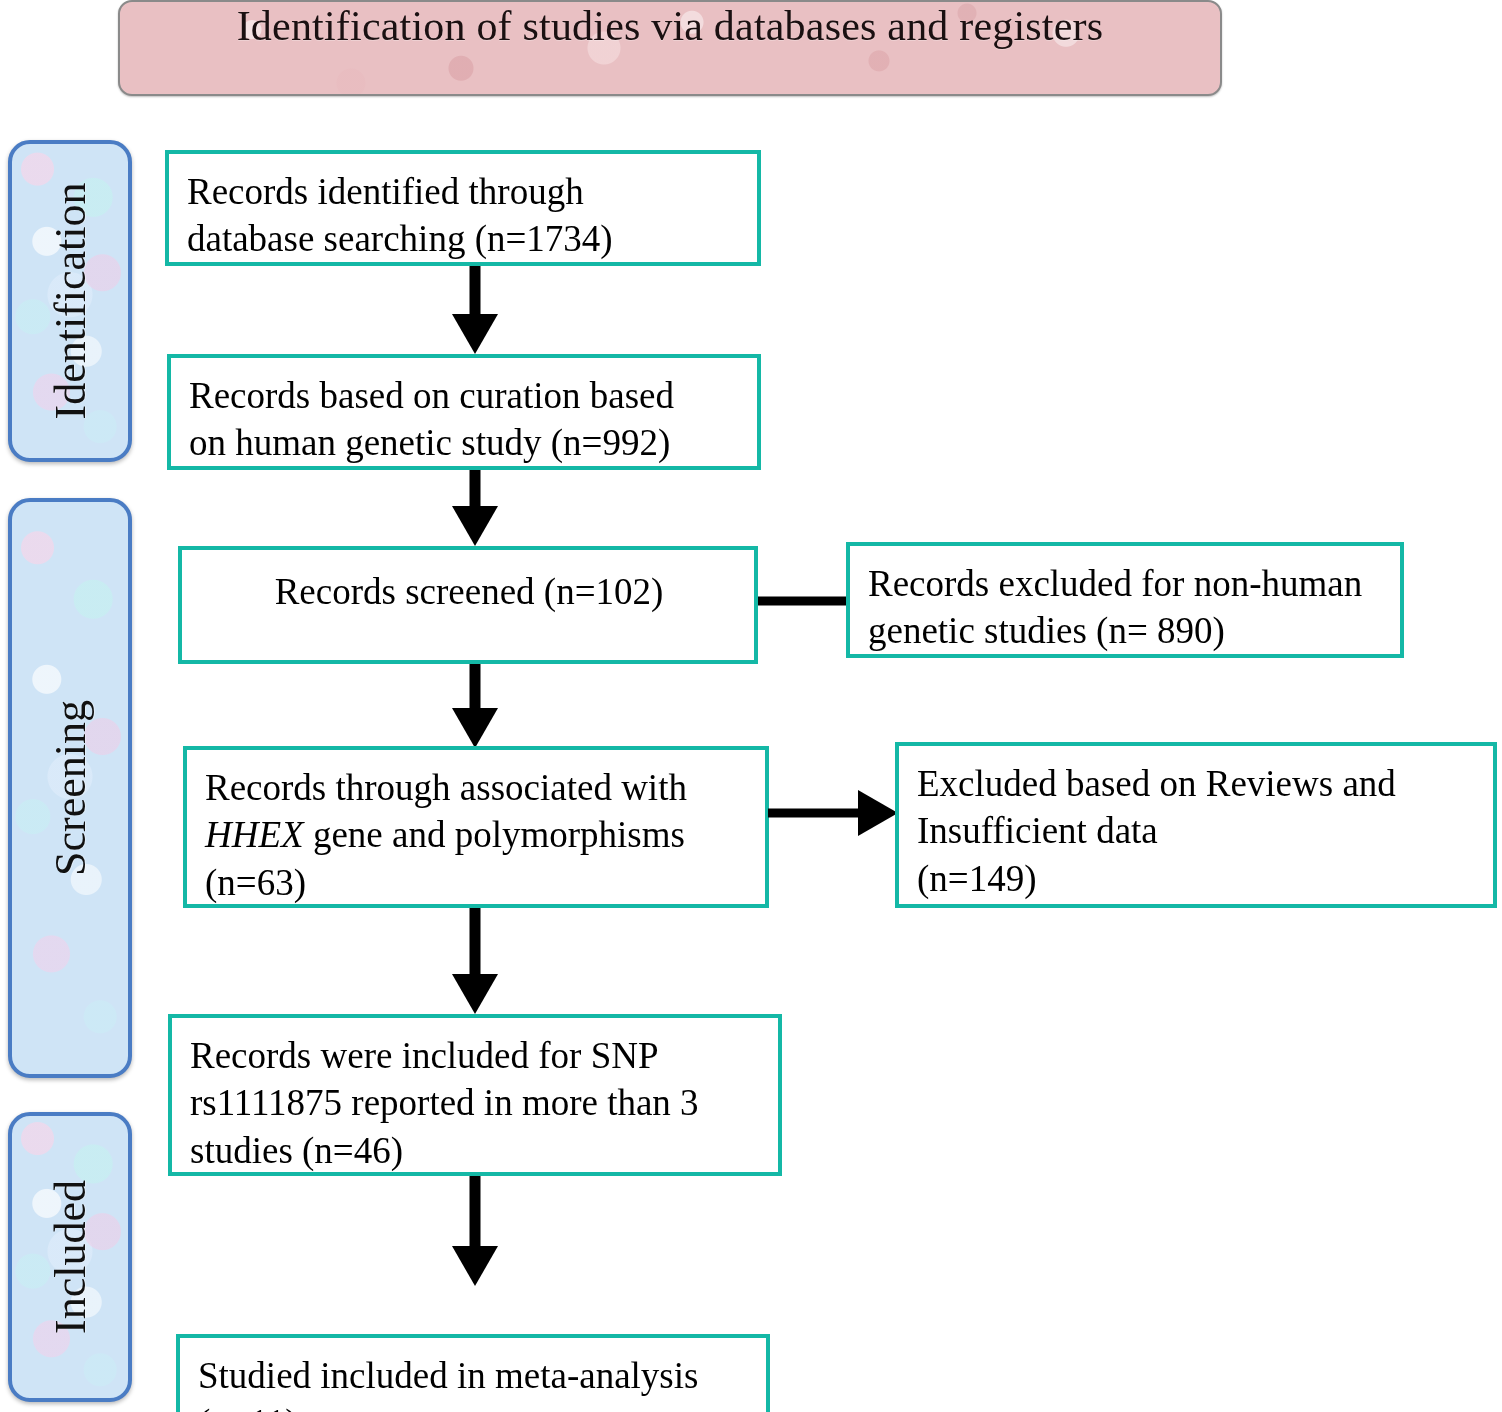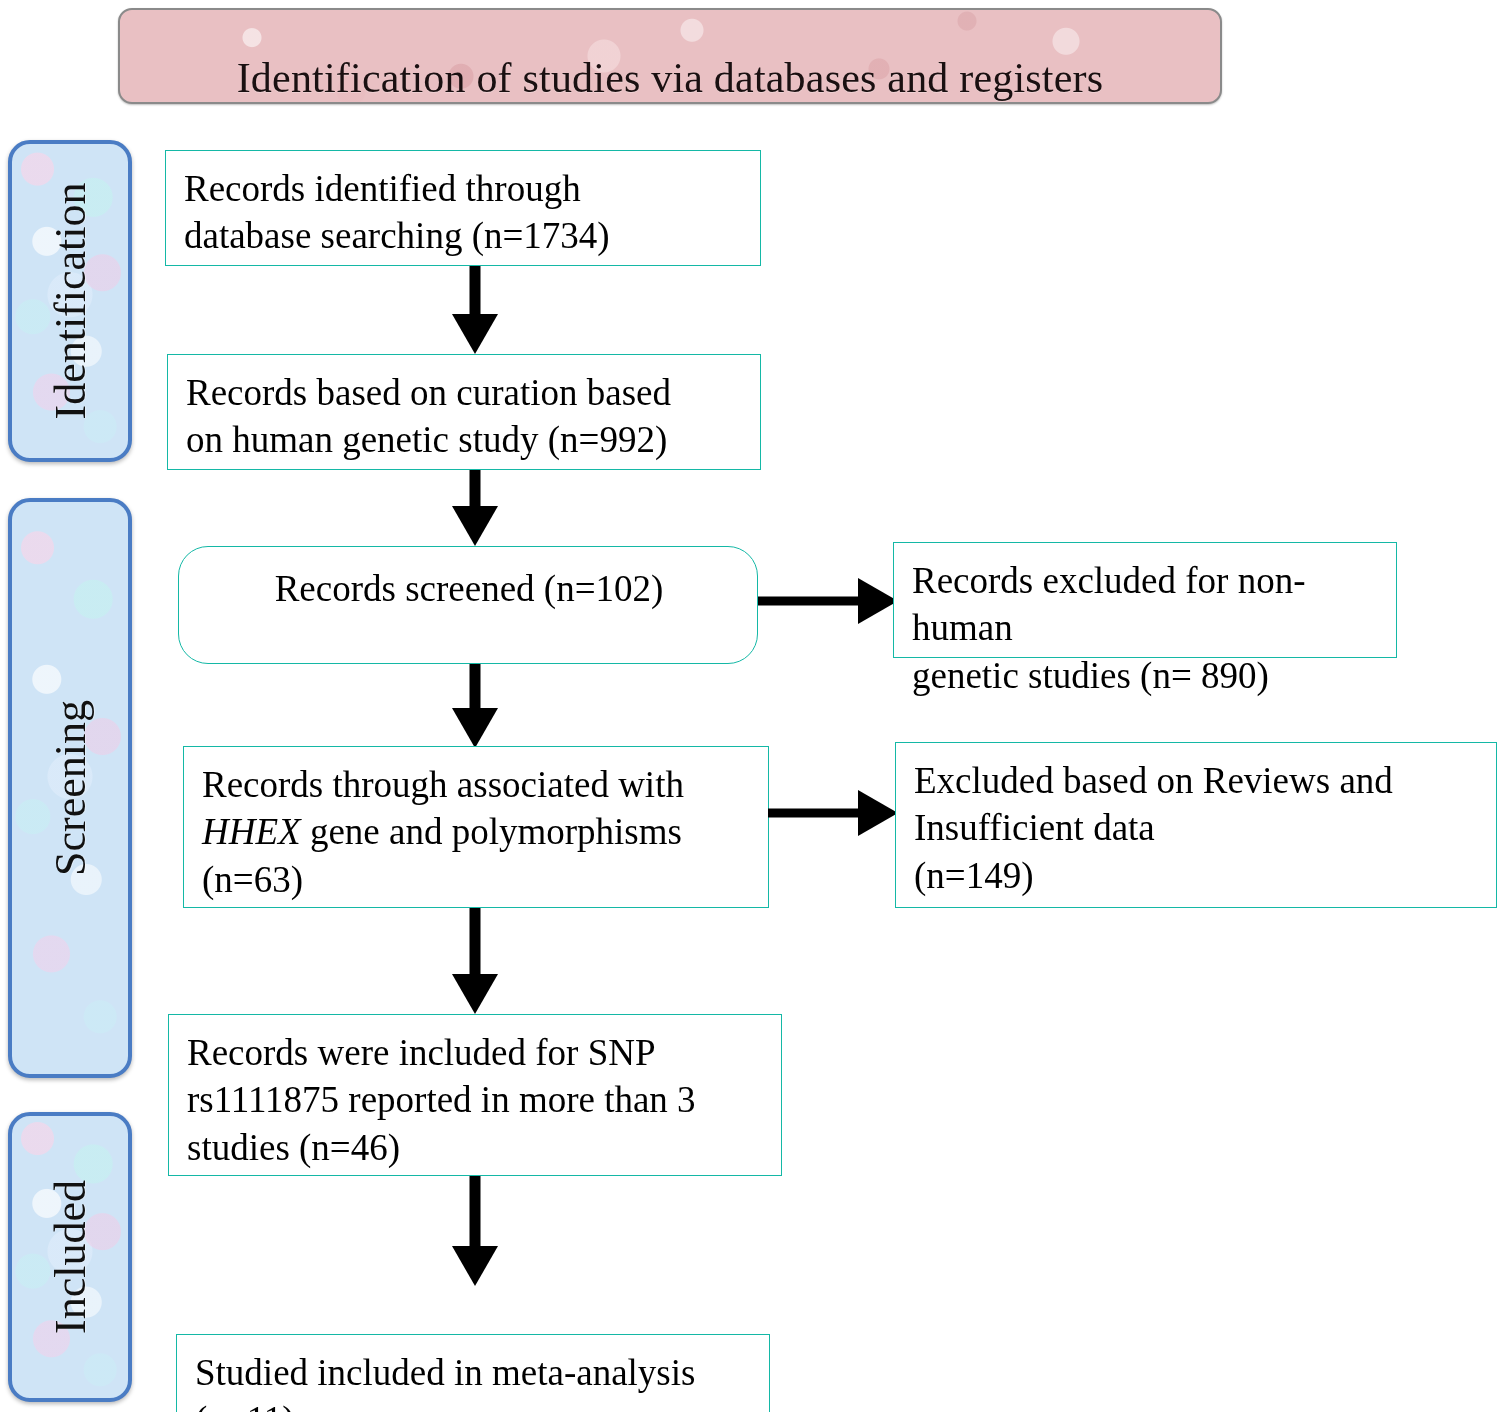--- a/index.html
+++ b/index.html
@@ -16,38 +16,38 @@
     width: 1502px;
     height: 1412px;
     background: #ffffff;
     overflow: hidden;
   }
 
   
   .banner {
     position: absolute;
     left: 118px;
-    top: 8px;
+    top: 0;
     width: 1104px;
     height: 96px;
     border-radius: 14px;
     border: 2px solid #8a8a8a;
     background-color: #e9c0c3;
     background-image:
       radial-gradient(circle at 12% 30%, rgba(255,255,255,.55) 0 9px, transparent 10px),
       radial-gradient(circle at 31% 72%, rgba(214,152,158,.45) 0 12px, transparent 13px),
       radial-gradient(circle at 52% 22%, rgba(255,255,255,.45) 0 11px, transparent 12px),
       radial-gradient(circle at 69% 64%, rgba(216,155,160,.42) 0 10px, transparent 11px),
       radial-gradient(circle at 86% 34%, rgba(255,255,255,.42) 0 13px, transparent 14px),
       radial-gradient(circle at 21% 88%, rgba(232,186,190,.5) 0 14px, transparent 15px),
       radial-gradient(circle at 44% 50%, rgba(255,244,244,.35) 0 16px, transparent 17px),
       radial-gradient(circle at 77% 12%, rgba(210,150,155,.35) 0 9px, transparent 10px);
     box-shadow: 0 1px 2px rgba(0,0,0,.25);
     display: flex;
-    align-items: flex-end;
+    align-items: flex-start;
     justify-content: center;
     box-sizing: border-box;
   }
   .banner-title {
     font-size: 42px;
     letter-spacing: .2px;
     white-space: nowrap;
     color: #1a1011;
     text-shadow: 0 1px 0 rgba(255,255,255,.25);
   }
@@ -80,32 +80,32 @@
     transform-origin: center center;
     white-space: nowrap;
     font-size: 44px;
     color: #111111;
     text-shadow: 0 1px 1px rgba(255,255,255,.45);
   }
 
   
   .fbox {
     position: absolute;
-    border: 1px solid #14b8a6;
+    border: 4px solid #14b8a6;
     background: #ffffff;
     box-sizing: border-box;
     padding: 14px 16px 10px 18px;
   }
   .fbox-text {
     font-size: 37px;
     line-height: 1.28;
     white-space: pre-line;
     color: #000000;
   }
-  .fbox.centered { display: flex; align-items: flex-start; justify-content: center; border-radius: 30px; }
+  .fbox.centered { display: flex; align-items: flex-start; justify-content: center; }
   .fbox.centered .fbox-text { text-align: center; }
   .ital { font-style: italic; }
 
   
   .v-arrow { position: absolute; }
   .v-arrow .shaft {
     position: absolute;
     left: 50%;
     top: 0;
     transform: translateX(-50%);
@@ -185,21 +185,21 @@
 
   <div class="fbox centered" style="left:178px; top:546px; width:580px; height:118px; padding-top:18px;">
     <div class="fbox-text">Records screened (n=102)</div>
   </div>
 
   <div class="h-arrow" style="left:758px; top:578px; width:140px; height:46px;">
     <div class="shaft" style="width:110px;"></div>
     <div class="head"></div>
   </div>
 
-  <div class="fbox" style="left:893px; top:542px; width:504px; height:116px;">
+  <div class="fbox" style="left:846px; top:542px; width:558px; height:116px;">
     <div class="fbox-text">Records excluded for non-human
 genetic studies (n= 890)</div>
   </div>
 
   <div class="v-arrow" style="left:445px; top:664px; width:60px; height:84px;">
     <div class="shaft" style="height:48px;"></div>
     <div class="head"></div>
   </div>
 
   <div class="fbox" style="left:183px; top:746px; width:586px; height:162px;">

